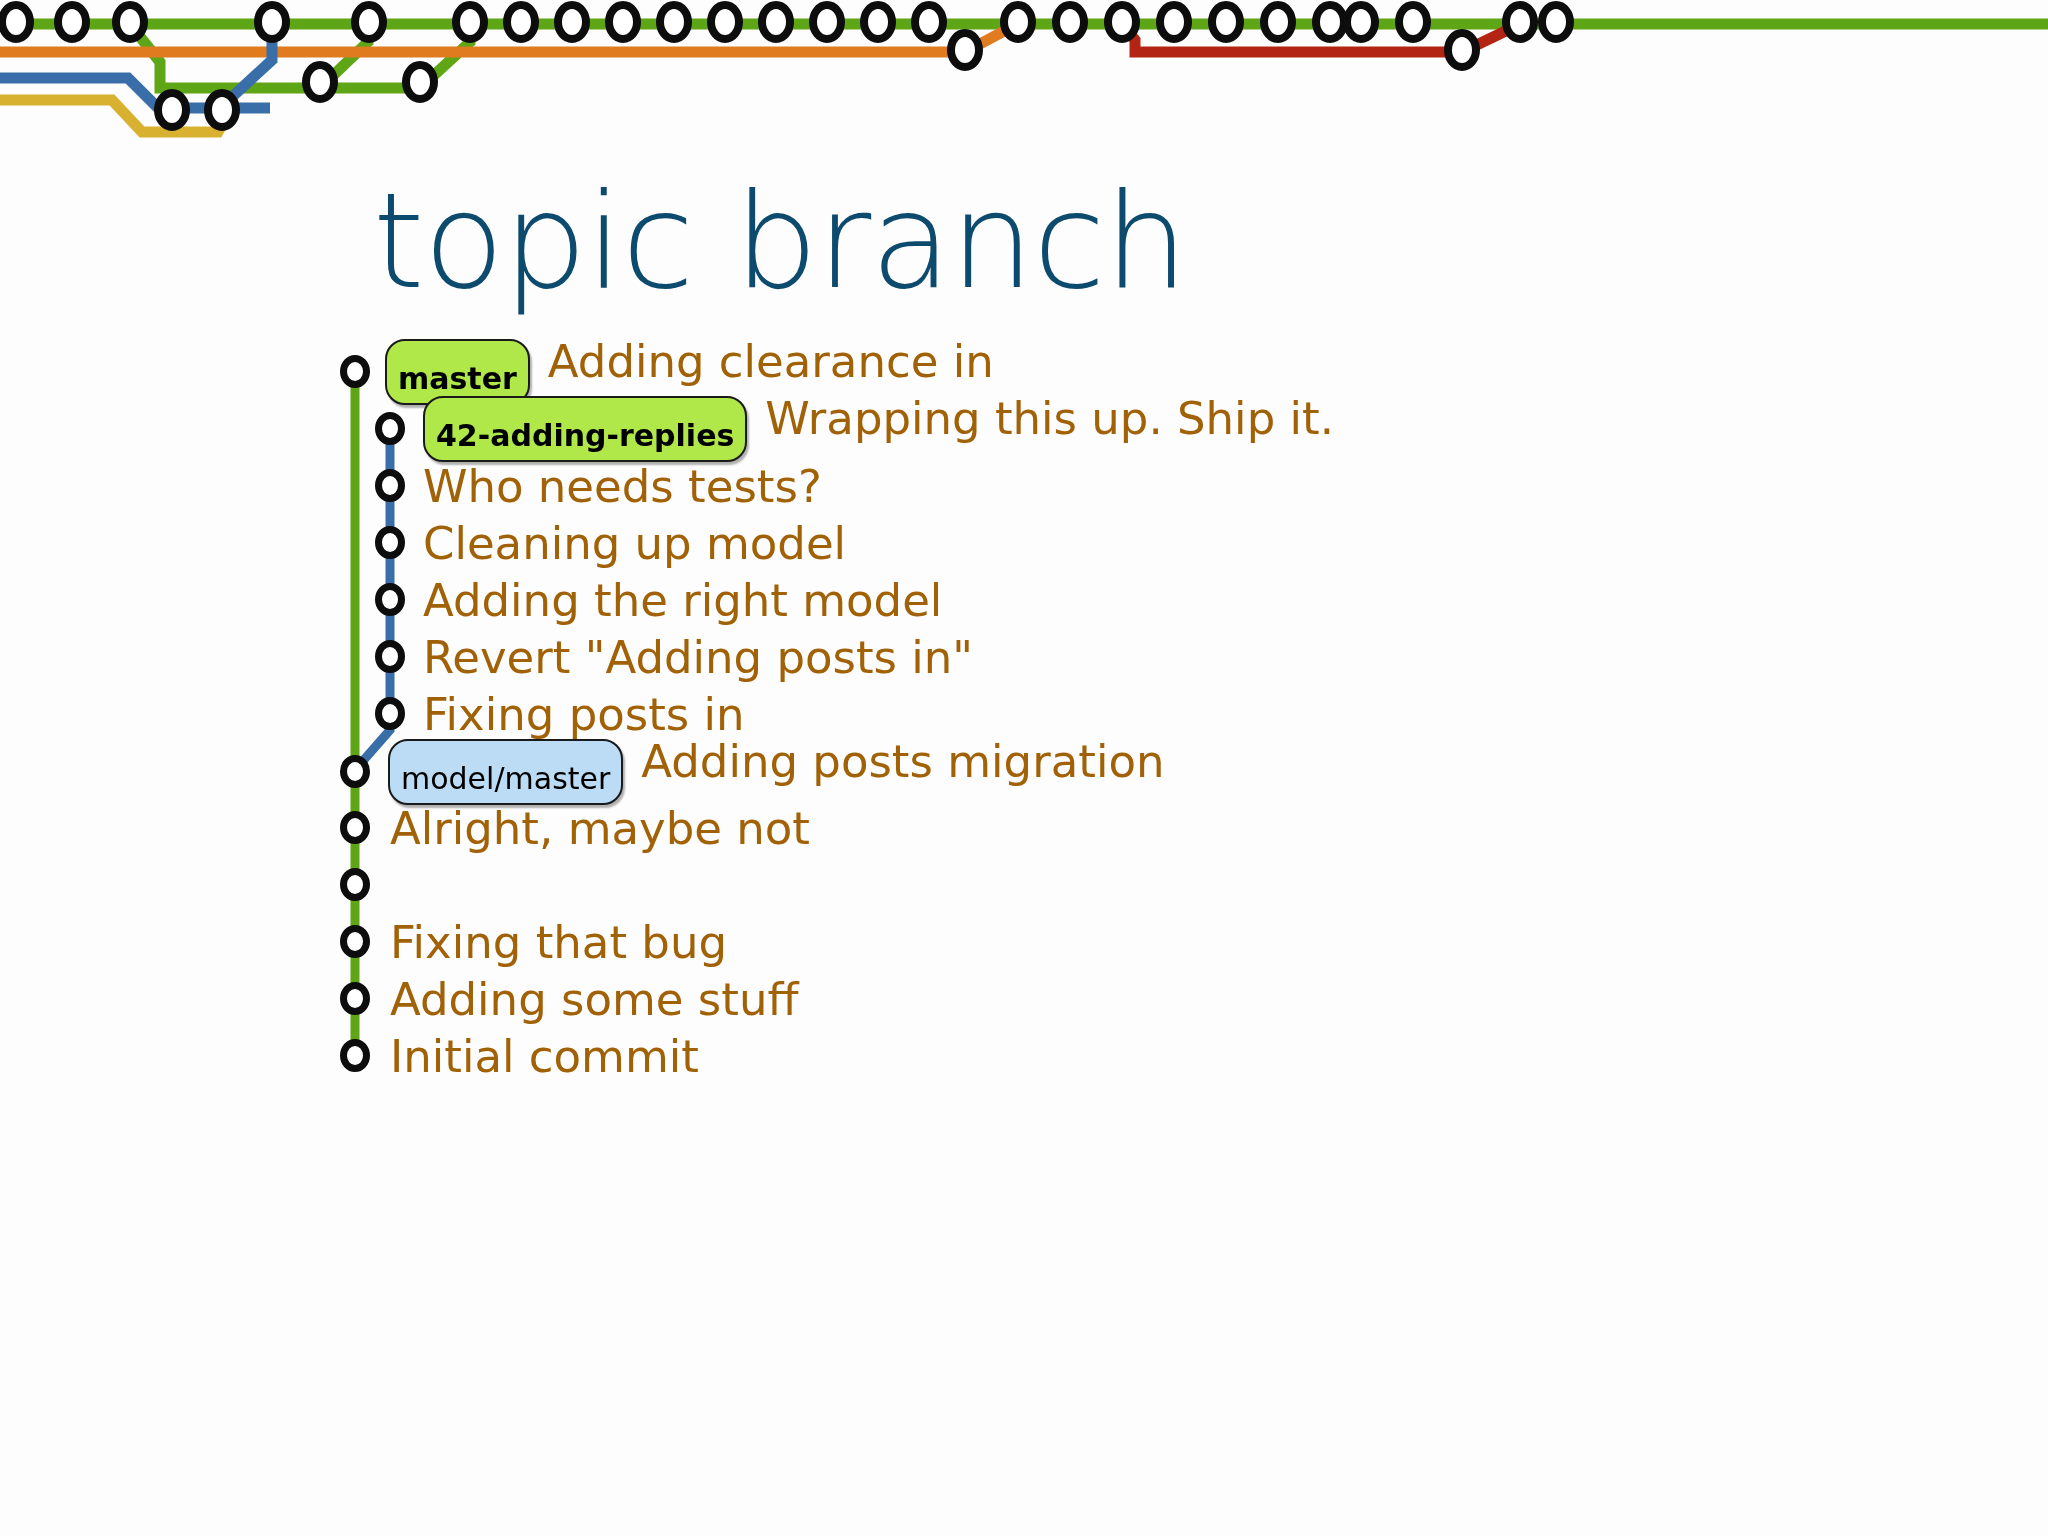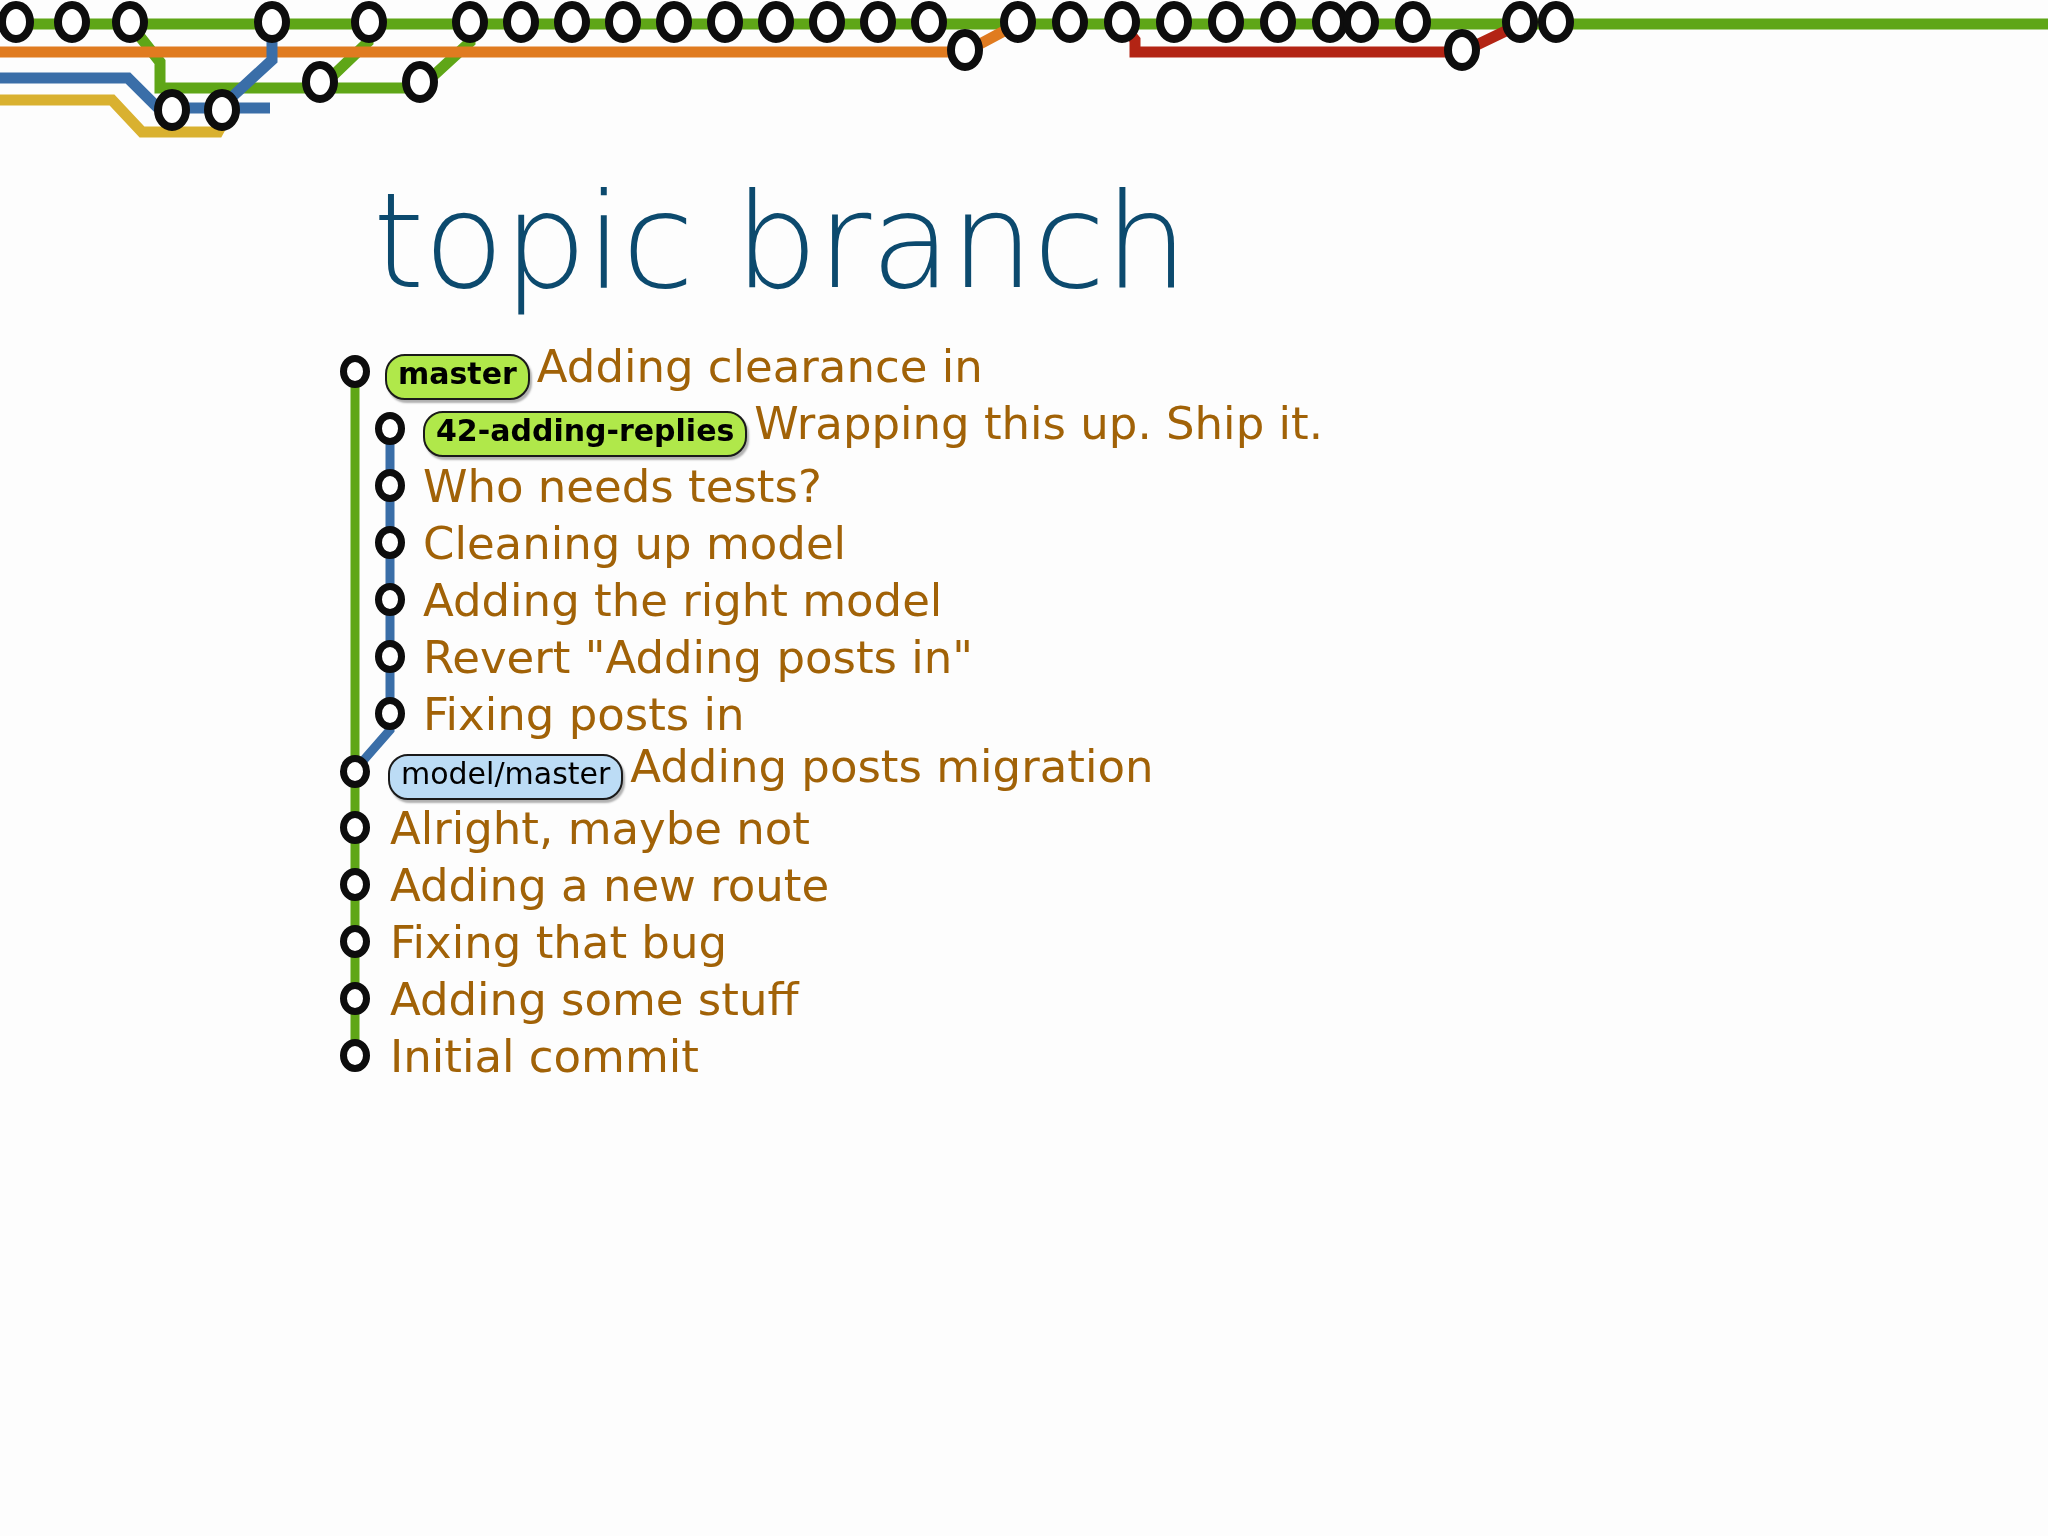--- a/index.html
+++ b/index.html
@@ -85,24 +85,24 @@
     font-size: 45px;
     font-weight: 400;
     color: #a16207;
     line-height: 1;
   }
   .ref-badge {
     display: inline-block;
     font-family: "DejaVu Sans", "Liberation Sans", sans-serif;
     font-size: 30px;
     line-height: 1;
-    padding: 3px 11px 9px 11px;
+    padding: 23px 11px 9px 11px;
     border: 2px solid #1a1a1a;
     border-radius: 20px;
-    margin-right: 7px;
+    margin-right: 18px;
     box-shadow: 2px 3px 2px rgba(0,0,0,0.30);
     vertical-align: middle;
   }
   .ref-badge.green {
     background: #b0e84a;
     color: #000000;
     font-weight: 700;
   }
   .ref-badge.blue {
     background: #bcdcf5;
@@ -239,21 +239,20 @@
       </span>
     </div>
 
     <div class="commit-row" style="top:470px; left:0;">
       <span class="commit-node" style="left:340px; top:11px;"></span>
       <span class="commit-text" style="margin-left:390px;">Alright, maybe not</span>
     </div>
 
     <div class="commit-row" style="top:527px; left:0;">
       <span class="commit-node" style="left:340px; top:11px;"></span>
-      <span class="commit-text" style="margin-left:390px;">Adding a new route</span>
     </div>
 
     <div class="commit-row" style="top:584px; left:0;">
       <span class="commit-node" style="left:340px; top:11px;"></span>
       <span class="commit-text" style="margin-left:390px;">Fixing that bug</span>
     </div>
 
     <div class="commit-row" style="top:641px; left:0;">
       <span class="commit-node" style="left:340px; top:11px;"></span>
       <span class="commit-text" style="margin-left:390px;">Adding some stuff</span>

